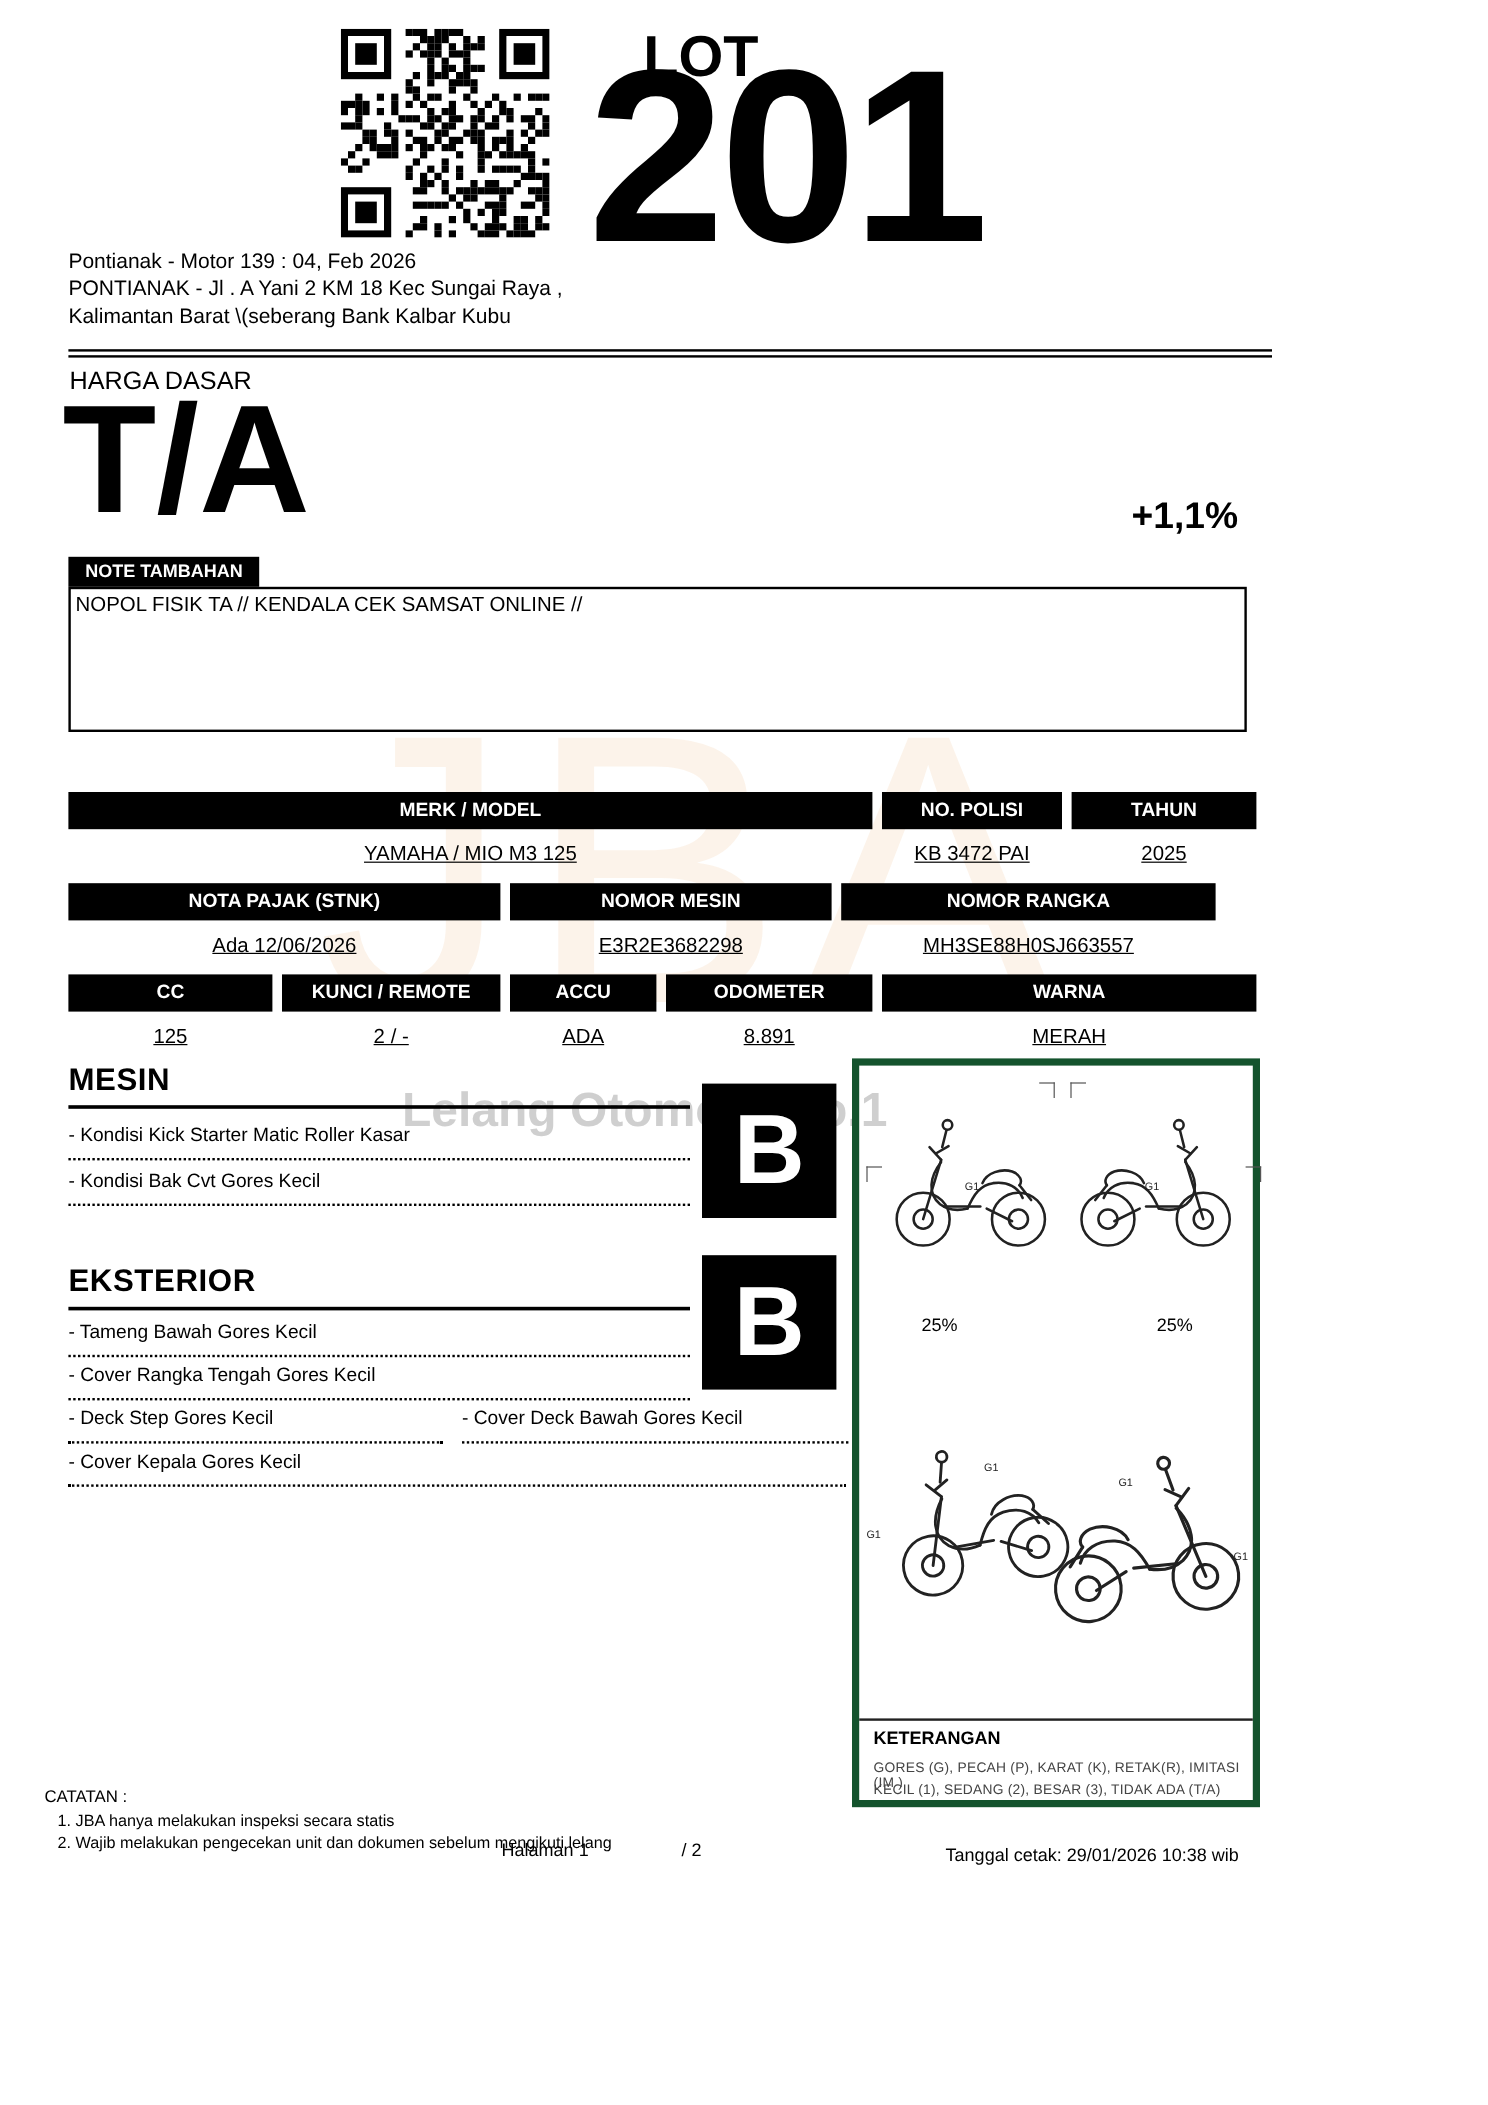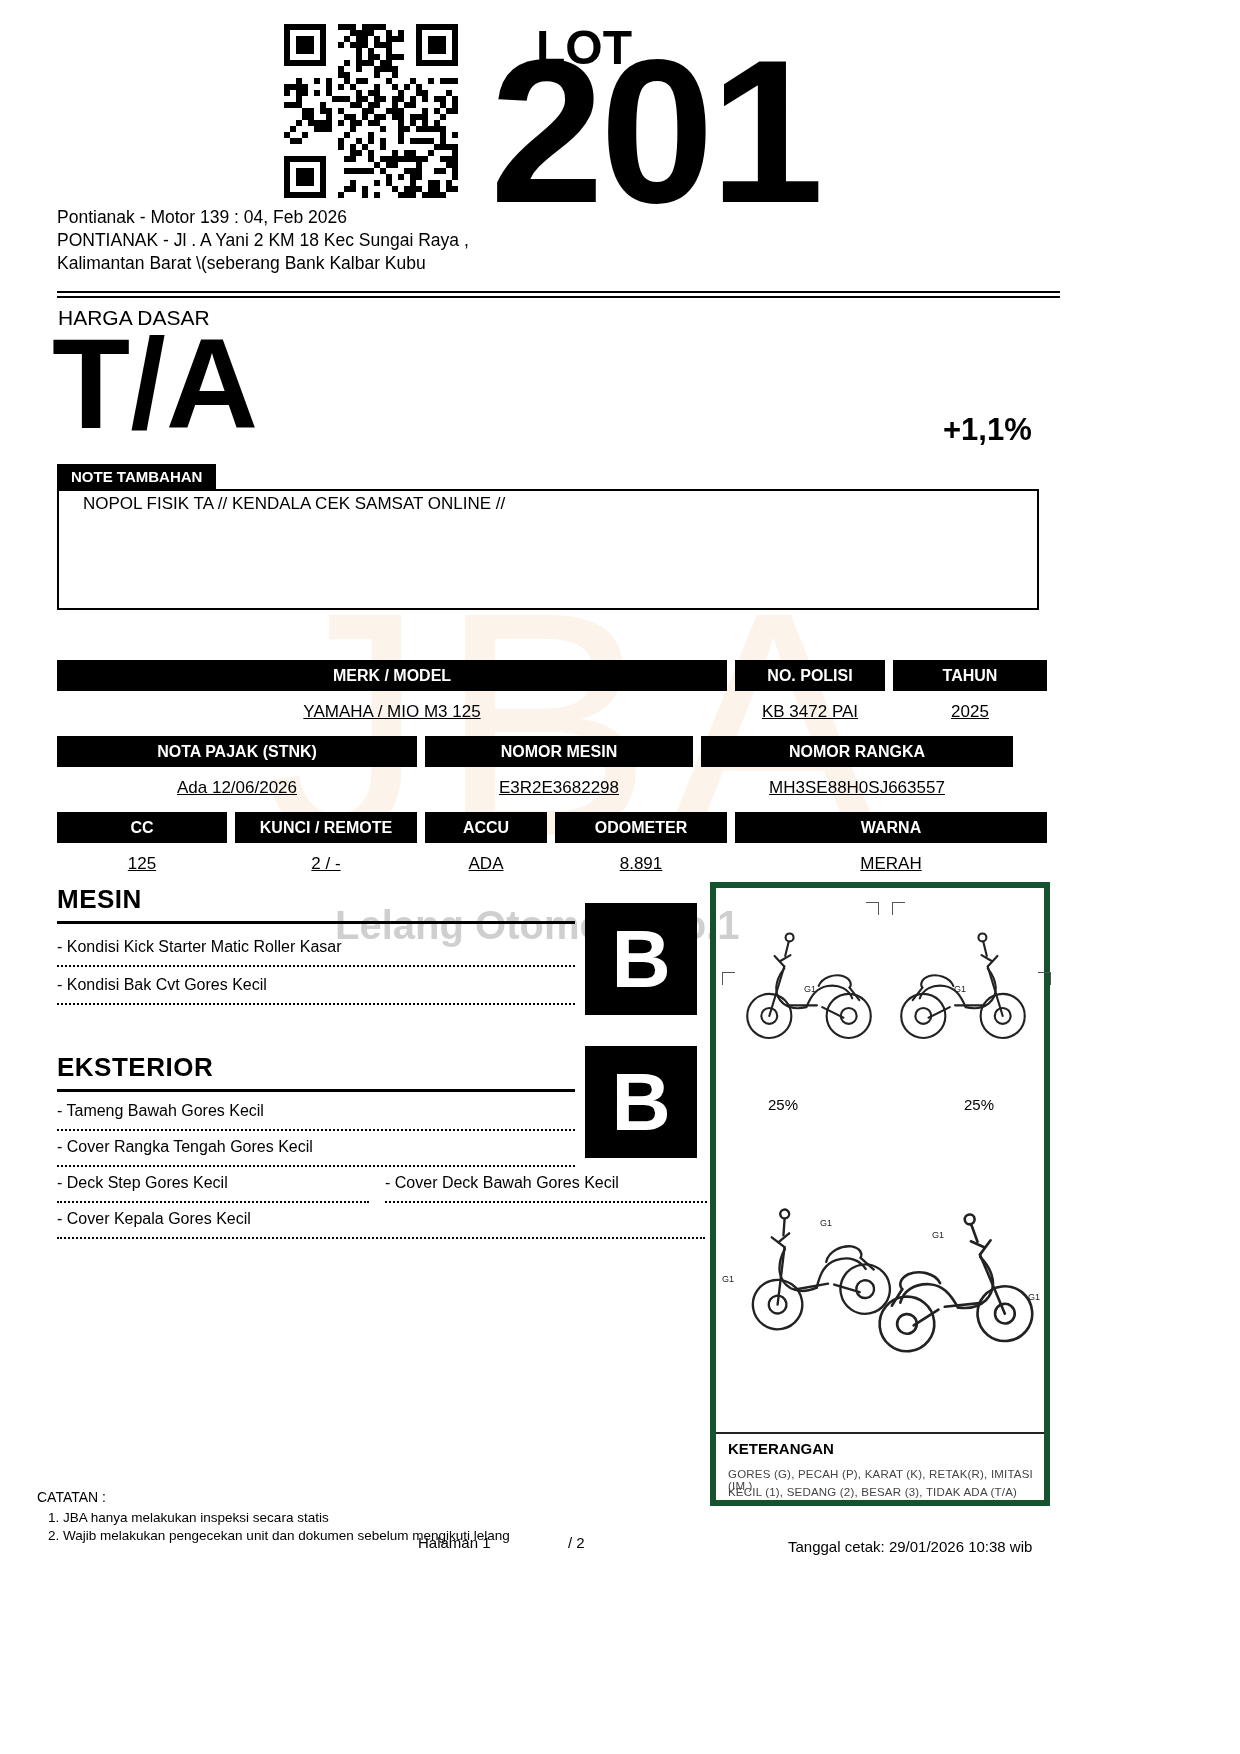--- a/index.html
+++ b/index.html
@@ -14,21 +14,21 @@
   .lot-number{left:490px;top:34px;font-size:205px;font-weight:bold;line-height:.95;letter-spacing:-4px;}
   .addr{left:57px;top:206px;font-size:17.5px;line-height:23px;}
   .sep{left:57px;top:291px;width:1003px;height:3px;border-top:2.5px solid #000;border-bottom:2.5px solid #000;}
 
   .harga-label{left:58px;top:306px;font-size:21px;}
   .harga-value{left:52px;top:320px;font-size:128px;font-weight:bold;line-height:1;}
   .increment{left:943px;top:412px;font-size:31px;font-weight:bold;}
 
   .note-label{left:57px;top:464px;background:#000;color:#fff;font-weight:bold;font-size:15px;padding:4px 14px;}
   .note-box{left:57px;top:489px;width:982px;height:121px;border:2px solid #000;box-sizing:border-box;
-            font-size:17px;padding:3px 24px;}
+            font-size:17px;padding:3px 4px;}
 
   
   .trow{left:57px;display:flex;gap:8px;text-decoration:underline;}
   .hdr{background:#000;color:#fff;font-weight:bold;font-size:16px;text-align:center;line-height:31px;height:31px;}
   .val{font-size:17px;text-align:center;line-height:36px;height:36px;}
   .c1{width:670px}.c2{width:150px}.c3{width:154px}
   .d1{width:360px}.d2{width:268px}.d3{width:312px}
   .e1{width:170px}.e2{width:182px}.e3{width:122px}.e4{width:172px}.e5{width:312px}
 
   

